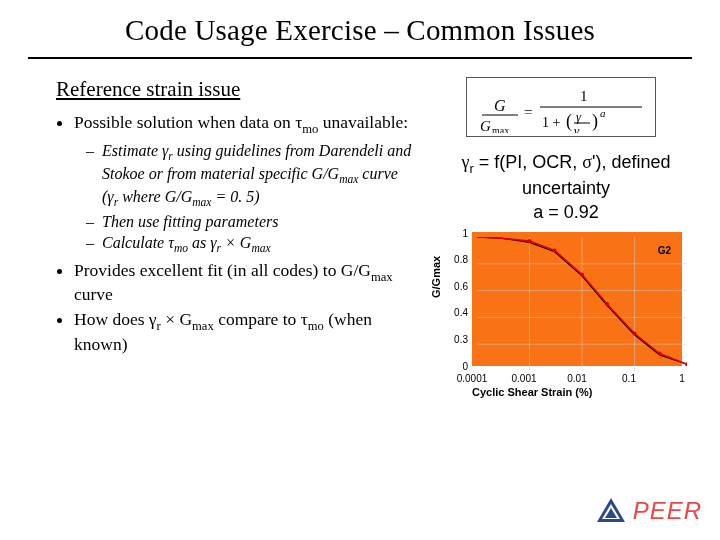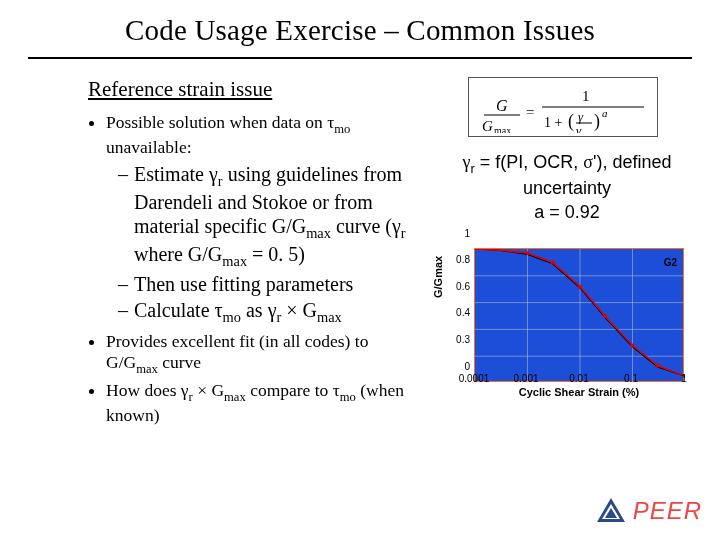--- a/index.html
+++ b/index.html
@@ -1,36 +1,36 @@
 <!DOCTYPE html>
 <html><head>
 <meta charset="utf-8">
 <style>
   * { box-sizing: border-box; margin: 0; padding: 0; }
   html, body { width: 720px; height: 540px; background: #fff; font-family: "Times New Roman", Times, serif; color: #000; }
   .slide { position: relative; width: 720px; height: 540px; }
   .title { font-size: 29px; text-align: center; padding-top: 14px; letter-spacing: 0.2px; }
   .rule { margin: 10px 28px 0 28px; border: 0; border-top: 2px solid #000; }
-  .body { display: flex; padding: 18px 24px 0 56px; margin-left: 32px; }
+  .body { display: flex; padding: 18px 24px 0 56px; }
   .left { width: 360px; }
   .right { width: 280px; padding-left: 10px; }
   .subhead { font-size: 21px; text-decoration: underline; margin-bottom: 10px; }
   ul.b1 { list-style: disc; padding-left: 18px; font-size: 17.5px; }
   ul.b1 > li { margin-bottom: 4px; line-height: 1.2; }
-  ul.b2 { list-style: none; padding-left: 28px; font-size: 20px; margin-top: 4px; }
+  ul.b2 { list-style: none; padding-left: 28px; font-size: 16px; margin-top: 4px; font-style: italic; }
   ul.b2 > li { position: relative; margin-bottom: 2px; line-height: 1.2; }
   ul.b2 > li::before { content: "–"; position: absolute; left: -16px; }
   sub { font-size: 0.72em; }
   .sym { font-family: "Symbol", "Times New Roman", serif; }
   .formula-box { border: 1px solid #555; width: 190px; height: 60px; margin: 0 0 14px 40px; display:flex; align-items:center; justify-content:center; }
   .caption { font-family: Arial, Helvetica, sans-serif; font-size: 18px; text-align: center; line-height: 1.3; margin-bottom: 4px; margin-left: 10px; }
   .chart { position: relative; width: 268px; height: 170px; margin-left: 0; font-family: Arial, Helvetica, sans-serif; }
-  .plot { position: absolute; left: 46px; top: 20px; width: 210px; height: 134px; border: 1px solid #f97316; background: #1d4ed8; }
+  .plot { position: absolute; left: 46px; top: 4px; width: 210px; height: 134px; border: 5px solid #f97316; background: #f97316; }
   .ylab { position: absolute; left: 4px; top: 70px; transform: rotate(-90deg); transform-origin: left top; font-size: 11px; font-weight: bold; white-space: nowrap; }
-  .xlab { position: absolute; left: 46px; bottom: 0; width: 210px; text-align: center; font-size: 11px; font-weight: bold; }
+  .xlab { position: absolute; left: 46px; bottom: 0; width: 210px; text-align: left; font-size: 11px; font-weight: bold; }
   .ytick { position: absolute; left: 22px; font-size: 10px; text-align: right; width: 20px; }
   .xtick { position: absolute; bottom: 14px; font-size: 10px; text-align: center; transform: translateX(-50%); }
   .legendlabel { position: absolute; right: 6px; top: 8px; font-size: 10px; font-weight: bold; }
   .peer { position: absolute; right: 18px; bottom: 14px; display: flex; align-items: center; gap: 6px; }
   .peer-txt { font-family: "Impact","Arial Black",sans-serif; font-size: 24px; color: #ef4444; font-style: italic; letter-spacing: 1px; }
 </style>
 </head>
 <body>
 
 <div class="slide">

